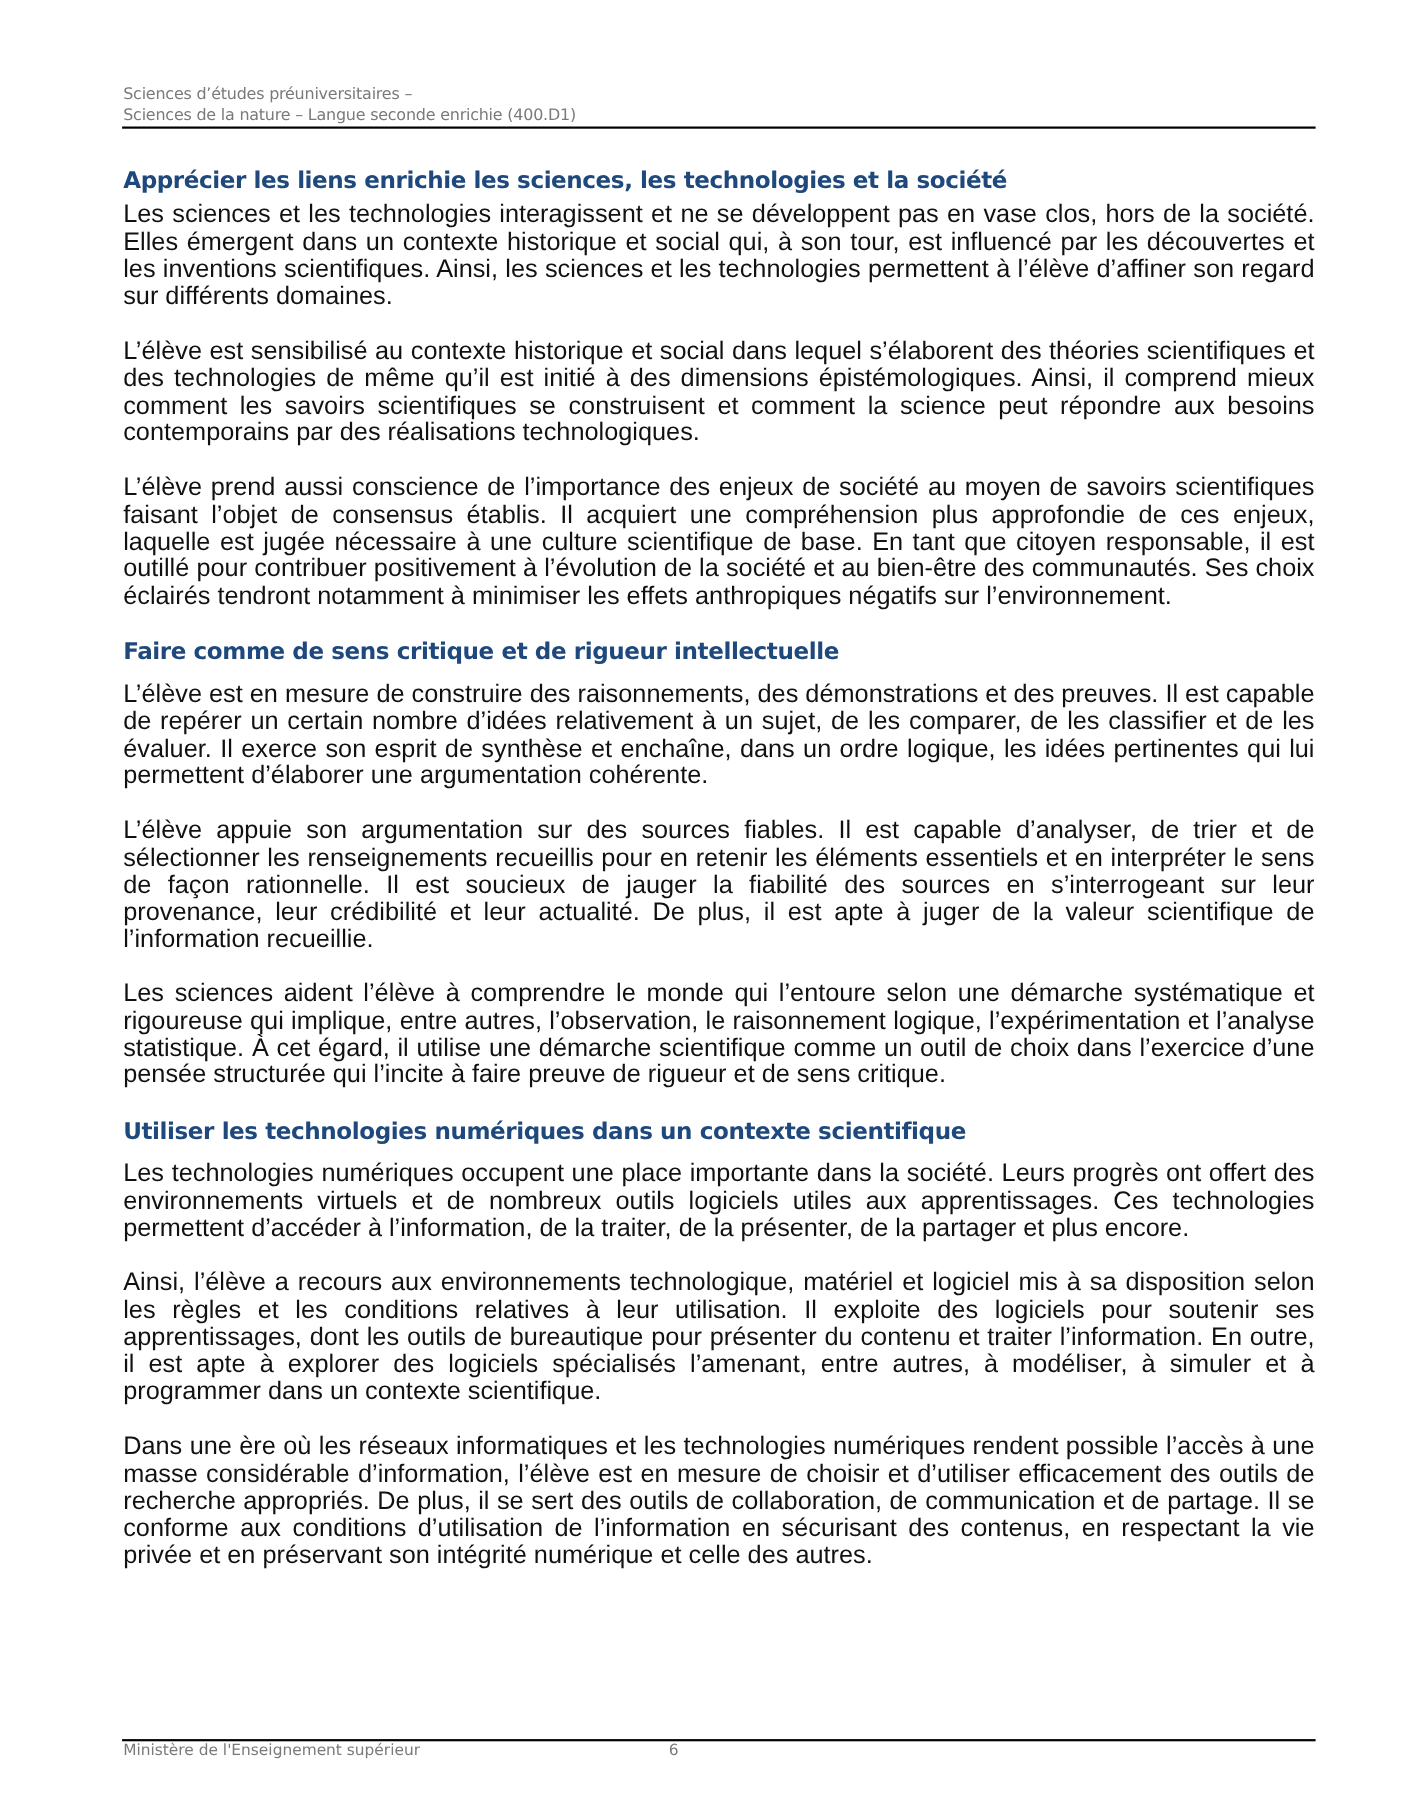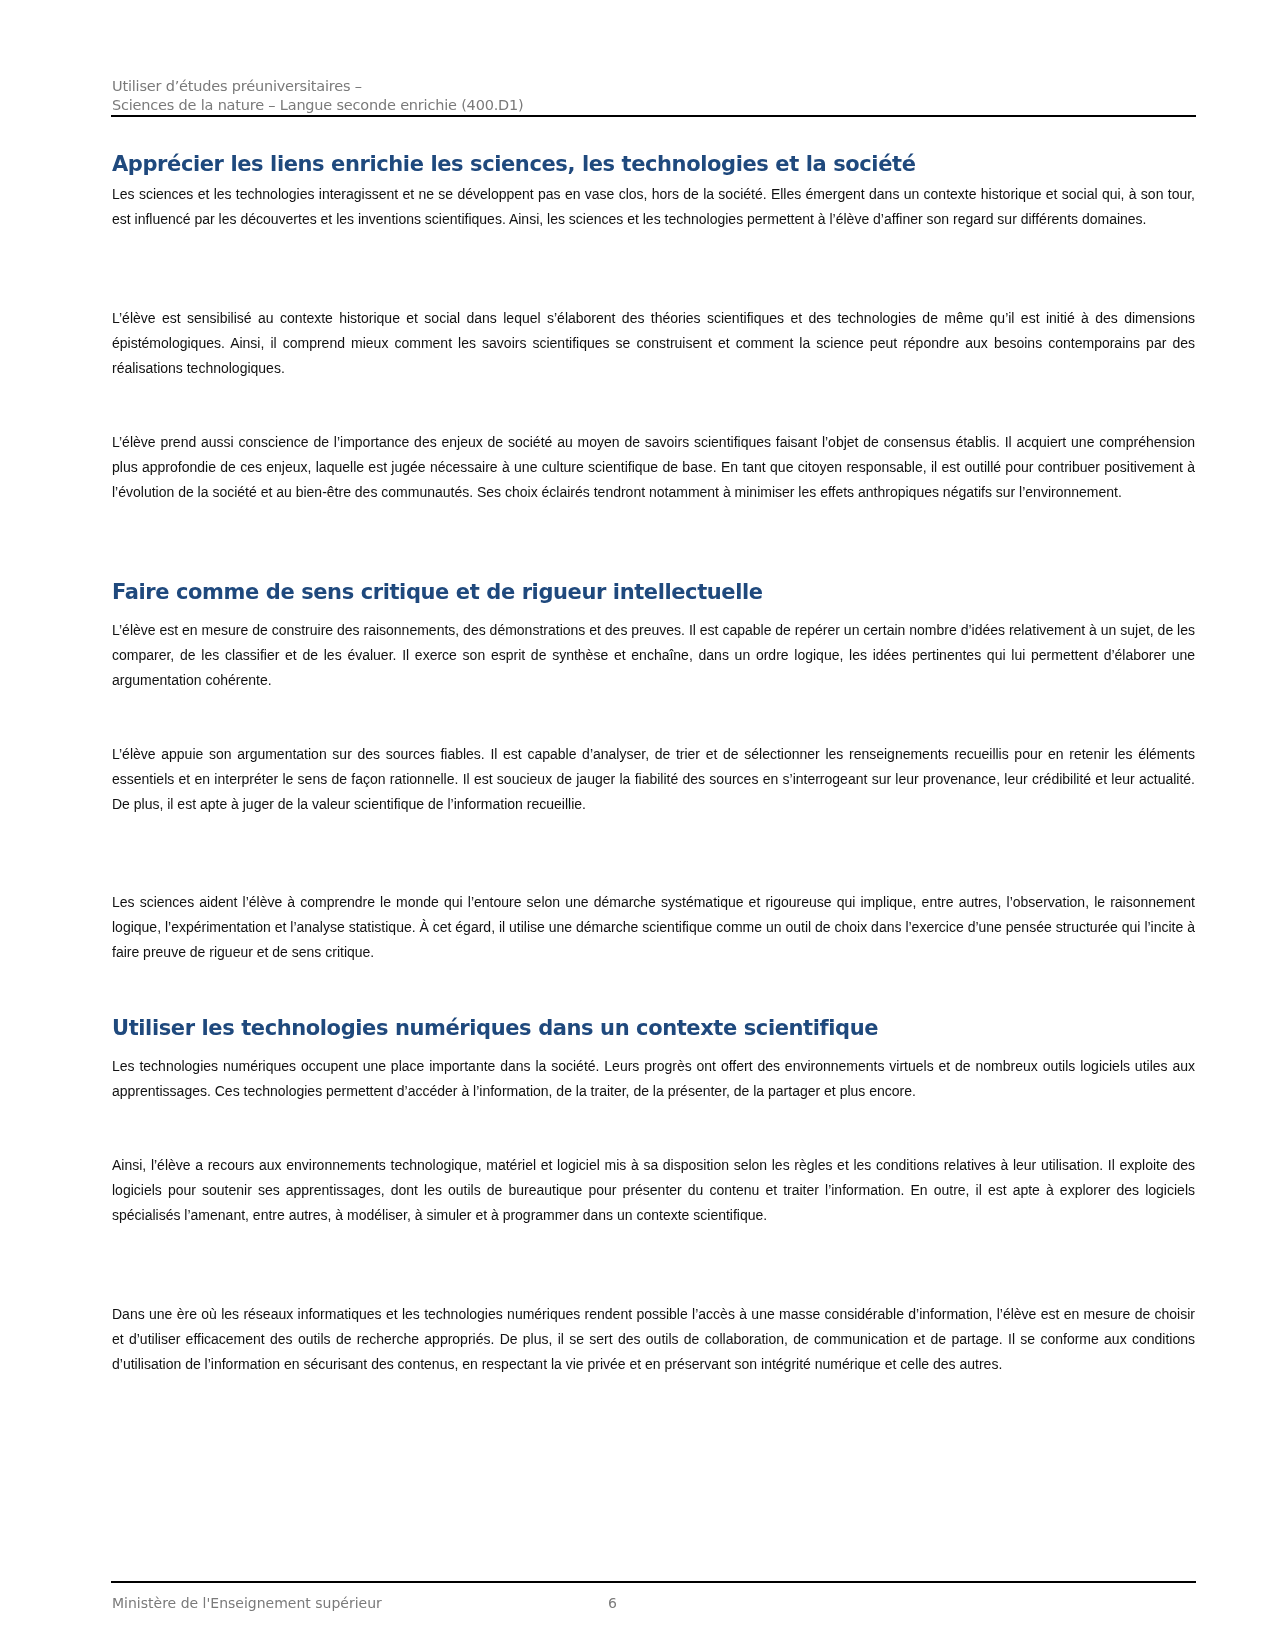--- a/index.html
+++ b/index.html
@@ -4,34 +4,34 @@
 <style>
   html, body { margin: 0; padding: 0; background: #ffffff; }
   body { width: 1275px; height: 1650px; position: relative; overflow: hidden;
          font-family: "Liberation Sans", "DejaVu Sans", sans-serif; color: #111111; }
   .page-header { position: absolute; left: 112px; top: 77px; width: 1083px; }
   .page-header .line { font-size: 14.5px; color: #7a7a7a; line-height: 19px; font-family: "DejaVu Sans", "Liberation Sans", sans-serif; letter-spacing: -0.2px; }
   .page-header .rule { position: absolute; left: -1px; top: 38px; width: 1085px; height: 2px; background: #000; }
   .content { position: absolute; left: 112px; top: 142px; width: 1083px; }
   h2.section-heading { margin: 0; color: #1f497d; font-family: "DejaVu Sans", "Liberation Sans", sans-serif;
        font-weight: bold; font-size: 21px; line-height: 28px; letter-spacing: -0.4px; }
-  p.body { margin: 0; font-size: 14px; line-height: 24.8px; text-align: justify; color: #111; }
+  p.body { margin: 0; font-size: 23px; line-height: 24.8px; text-align: justify; color: #111; }
   .blk { position: absolute; left: 0; width: 1083px; }
   .page-footer { position: absolute; left: 112px; top: 1581px; width: 1083px; }
   .page-footer .rule { width: 1085px; height: 2px; background: #000; margin-left: -1px; }
-  .page-footer .row { position: relative; height: 22px; font-size: 14px; color: #7a7a7a; margin-top: 12px;
+  .page-footer .row { position: relative; height: 22px; font-size: 14px; color: #7a7a7a; margin-top: 0;
        font-family: "DejaVu Sans", "Liberation Sans", sans-serif; }
   .page-footer .org { position: absolute; left: 0; top: 0; }
   .page-footer .pnum { position: absolute; left: 496px; top: 0; }
 </style>
 </head>
 <body>
 
 <div class="page-header">
-  <div class="line">Utiliser d’études préuniversitaires –</div>
+  <div class="line">Sciences d’études préuniversitaires –</div>
   <div class="line">Sciences de la nature – Langue seconde enrichie (400.D1)</div>
   <div class="rule"></div>
 </div>
 
 <div class="content">
 
   <h2 class="section-heading blk" style="top:8px">Apprécier les liens enrichie les sciences, les technologies et la société</h2>
   <p class="body blk" style="top:40px">Les sciences et les technologies interagissent et ne se développent pas en vase clos, hors de la société. Elles émergent dans un contexte historique et social qui, à son tour, est influencé par les découvertes et les inventions scientifiques. Ainsi, les sciences et les technologies permettent à l’élève d’affiner son regard sur différents domaines.</p>
   <p class="body blk" style="top:164px">L’élève est sensibilisé au contexte historique et social dans lequel s’élaborent des théories scientifiques et des technologies de même qu’il est initié à des dimensions épistémologiques. Ainsi, il comprend mieux comment les savoirs scientifiques se construisent et comment la science peut répondre aux besoins contemporains par des réalisations technologiques.</p>
   <p class="body blk" style="top:288px">L’élève prend aussi conscience de l’importance des enjeux de société au moyen de savoirs scientifiques faisant l’objet de consensus établis. Il acquiert une compréhension plus approfondie de ces enjeux, laquelle est jugée nécessaire à une culture scientifique de base. En tant que citoyen responsable, il est outillé pour contribuer positivement à l’évolution de la société et au bien-être des communautés. Ses choix éclairés tendront notamment à minimiser les effets anthropiques négatifs sur l’environnement.</p>

